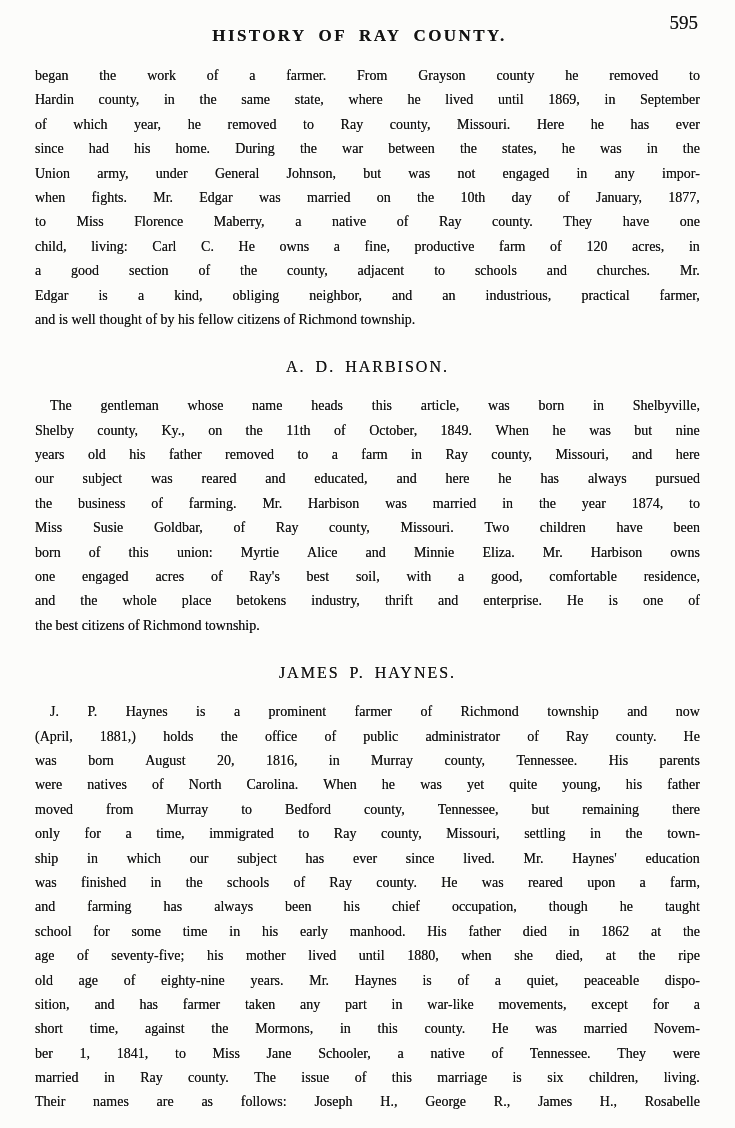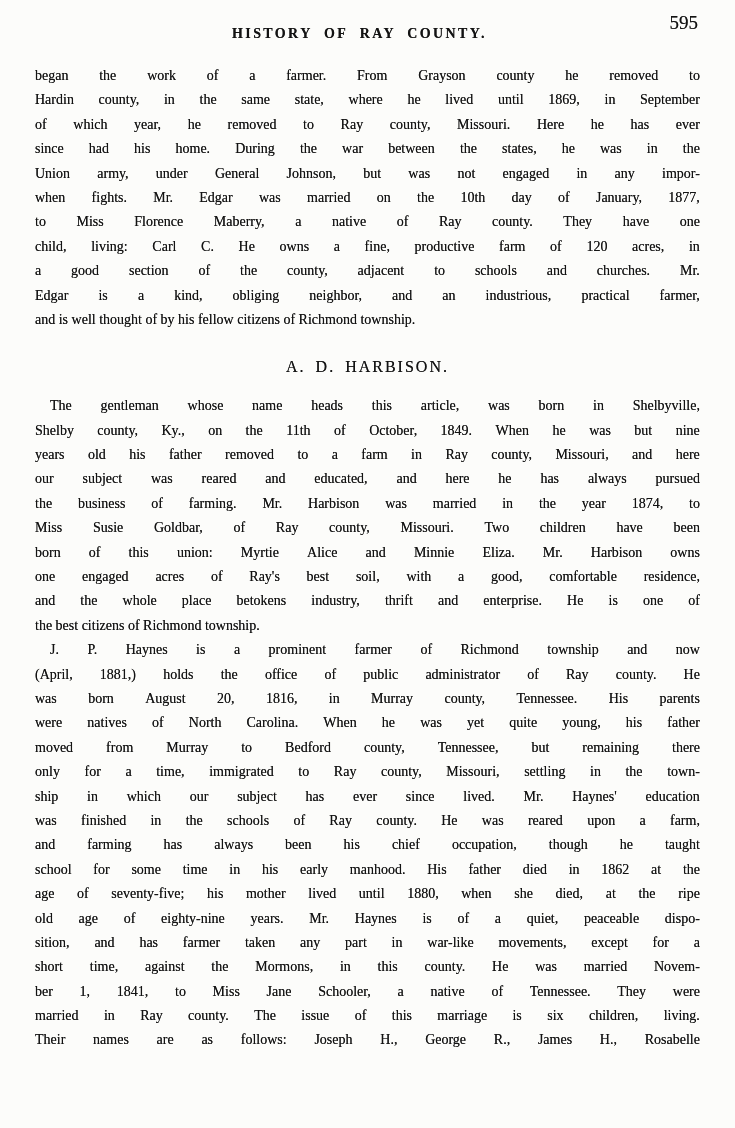--- a/index.html
+++ b/index.html
@@ -19,21 +19,21 @@
   .page-header {
     position: relative;
     height: 50px;
   }
   .running-title {
     position: absolute;
     left: 0;
     right: 16px;
     top: 26px;
     text-align: center;
-    font-size: 14px;
+    font-size: 17px;
     font-weight: 700;
     letter-spacing: 2.4px;
     word-spacing: 6px;
     text-shadow: 0 0 0.5px rgba(19,19,19,0.65);
   }
   .page-number {
     position: absolute;
     right: 37px;
     top: 12px;
     font-size: 19px;
@@ -357,20 +357,21 @@
           <span>enterprise.</span>
           <span>He</span>
           <span>is</span>
           <span>one</span>
           <span>of</span>
         </div>
         <div class="line">the best citizens of Richmond township.</div>
       </div>
     </section>
     <section class="section">
+      <h2 class="section-heading">JAMES P. HAYNES.</h2>
       <div class="paragraph">
         <div class="line indent just">
           <span>J.</span>
           <span>P.</span>
           <span>Haynes</span>
           <span>is</span>
           <span>a</span>
           <span>prominent</span>
           <span>farmer</span>
           <span>of</span>

